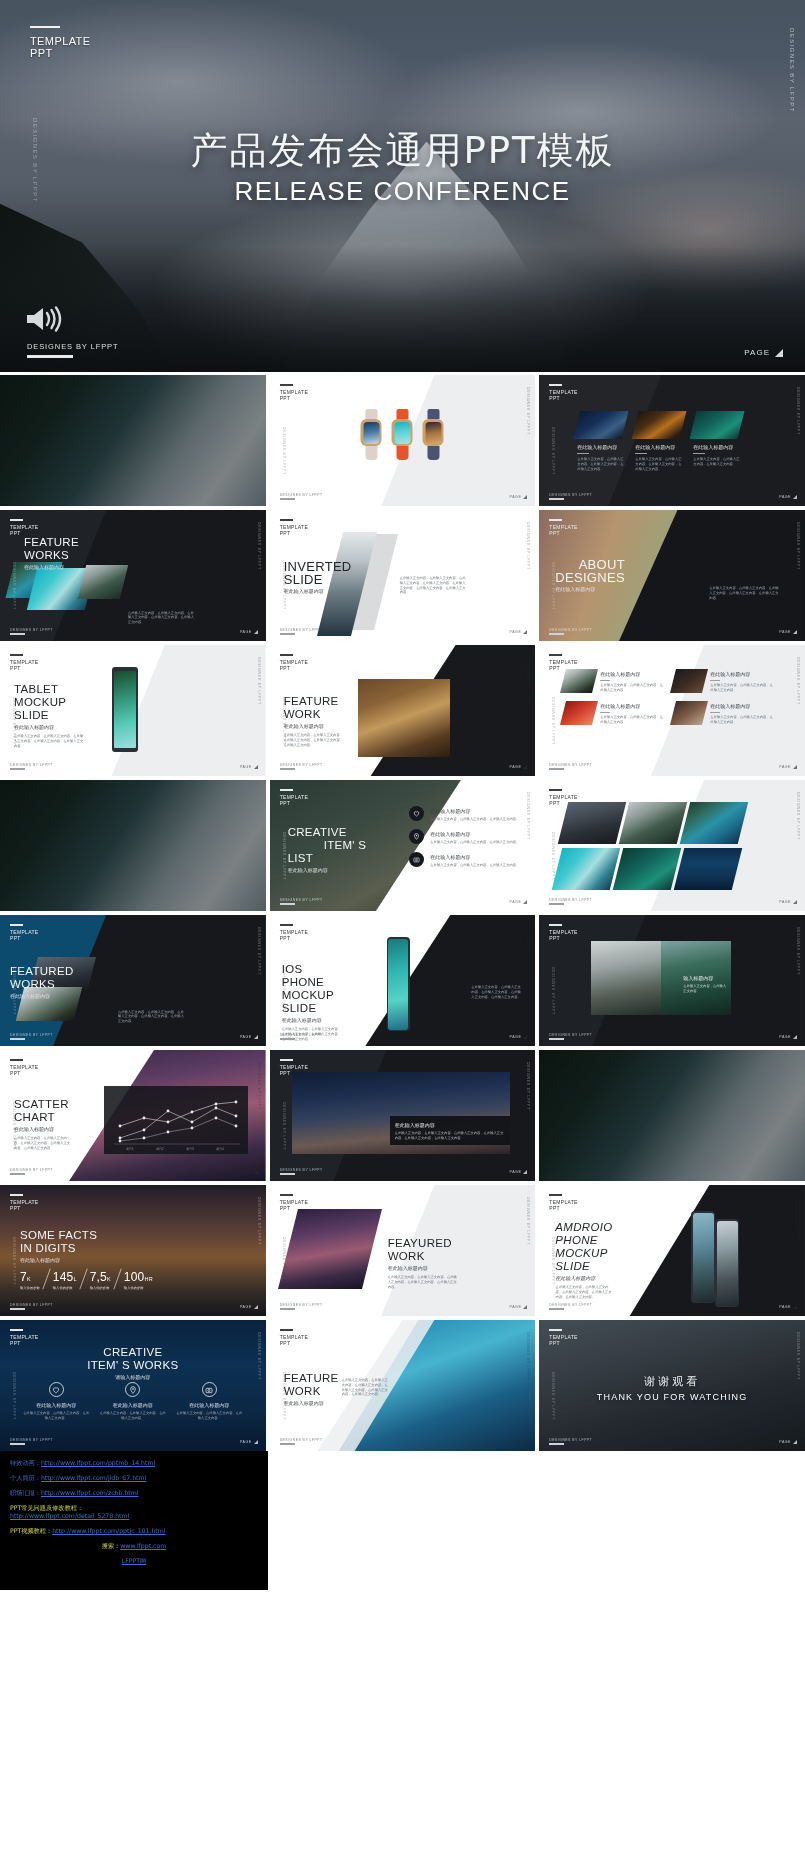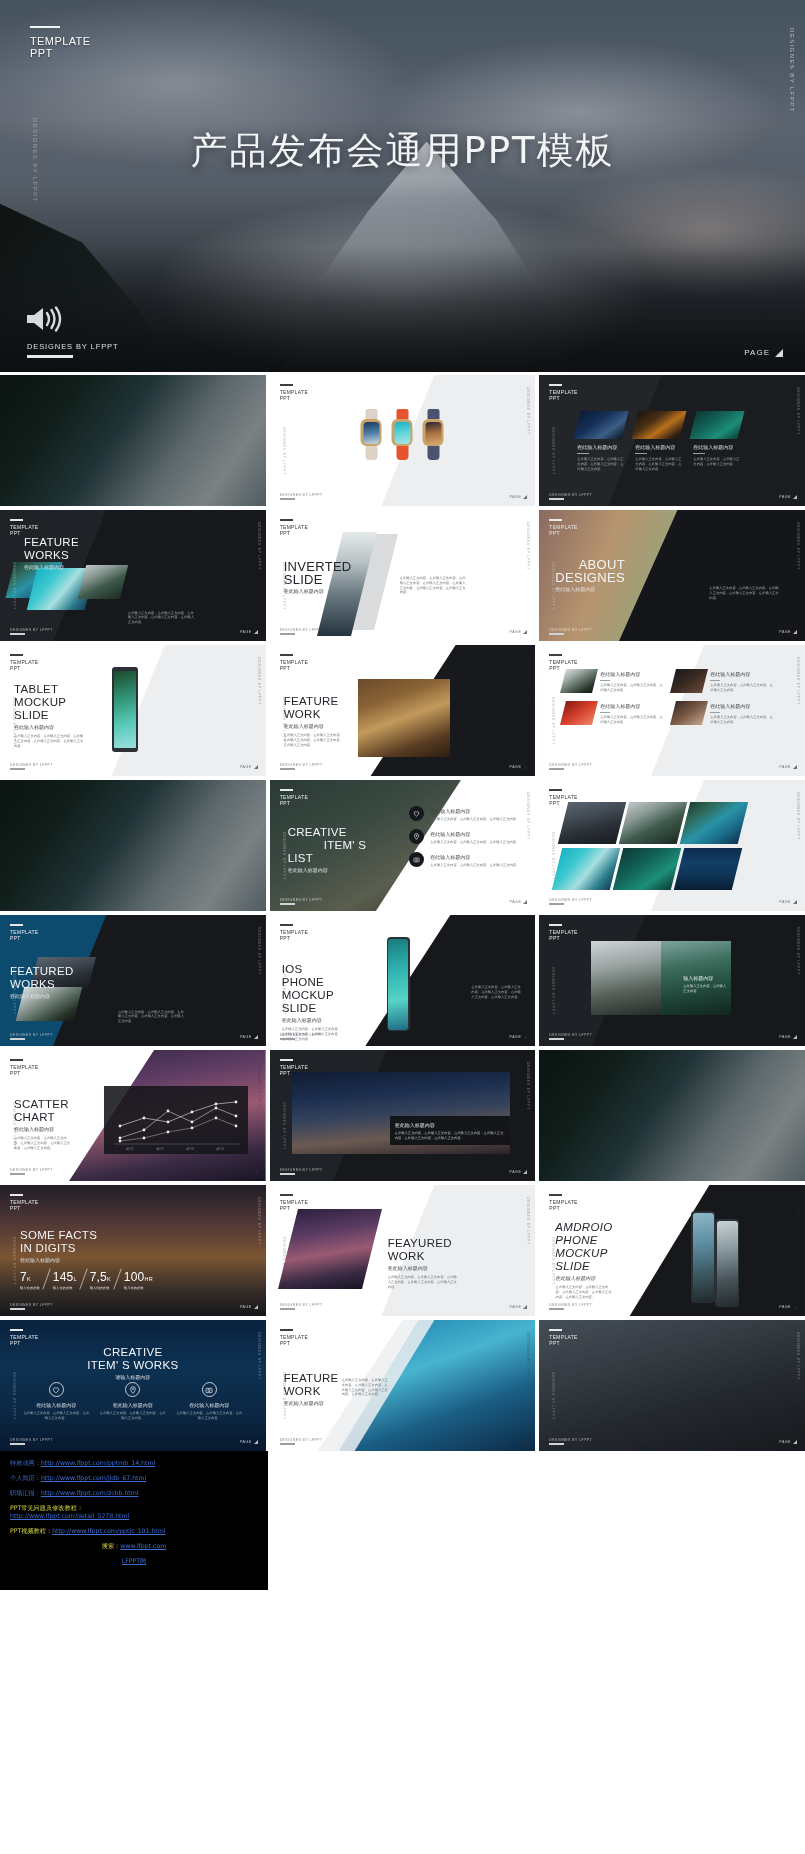--- a/index.html
+++ b/index.html
@@ -241,20 +241,21 @@
     <div class="rule"></div>
     <div class="tpl">TEMPLATE</div>
     <div class="tpl">PPT</div>
   </div>
 
   <div class="vert-right">DESIGNES BY  LFPPT</div>
   <div class="vert-left">DESIGNES BY  LFPPT</div>
 
   <div class="hero-center">
     <div class="hero-cn">产品发布会通用PPT模板</div>
+    <div class="hero-en">RELEASE CONFERENCE</div>
   </div>
 
   <div class="speaker">
     <svg width="38" height="30" viewBox="0 0 38 30">
       <path d="M3 11 h7 L19 4 v22 L10 19 H3 Z" fill="#d7dadd"></path>
       <path d="M23 9 q4 6 0 12" stroke="#d7dadd" stroke-width="2.4" fill="none" stroke-linecap="round"></path>
       <path d="M27.5 6 q6 9 0 18" stroke="#d7dadd" stroke-width="2.4" fill="none" stroke-linecap="round"></path>
       <path d="M32 3.5 q8 11.5 0 23" stroke="#d7dadd" stroke-width="2.4" fill="none" stroke-linecap="round"></path>
     </svg>
   </div>
@@ -1022,20 +1023,24 @@
   <div class="slide dark">
     <div class="photo ph-mtn-dark"></div>
     <div style="position:absolute;inset:0;background:rgba(20,24,28,.3);"></div>
     <div class="s-tl">
       <div class="rule"></div>
       <div class="tpl">TEMPLATE</div>
       <div class="tpl">PPT</div>
     </div>
     <div class="s-vr">DESIGNES BY LFPPT</div>
     <div class="s-vl">DESIGNES BY LFPPT</div>
+    <div style="position:absolute;left:0;right:0;top:54px;text-align:center;z-index:5;">
+      <div style="font-size:11px;color:#f0f3f5;letter-spacing:3px;font-family:'DejaVu Sans','Liberation Sans',sans-serif;text-shadow:0 1px 4px rgba(0,0,0,.5);">谢谢观看</div>
+      <div style="font-size:9px;color:#ffffff;letter-spacing:1.2px;margin-top:3px;text-shadow:0 1px 4px rgba(0,0,0,.55);">THANK YOU FOR WATCHING</div>
+    </div>
     <div class="s-fl">
       <div class="t">DESIGNES BY LFPPT</div>
       <div class="b"></div>
     </div>
     <div class="s-fr">
       <span>PAGE</span>
       <span class="tri2"></span>
     </div>
   </div>
 

